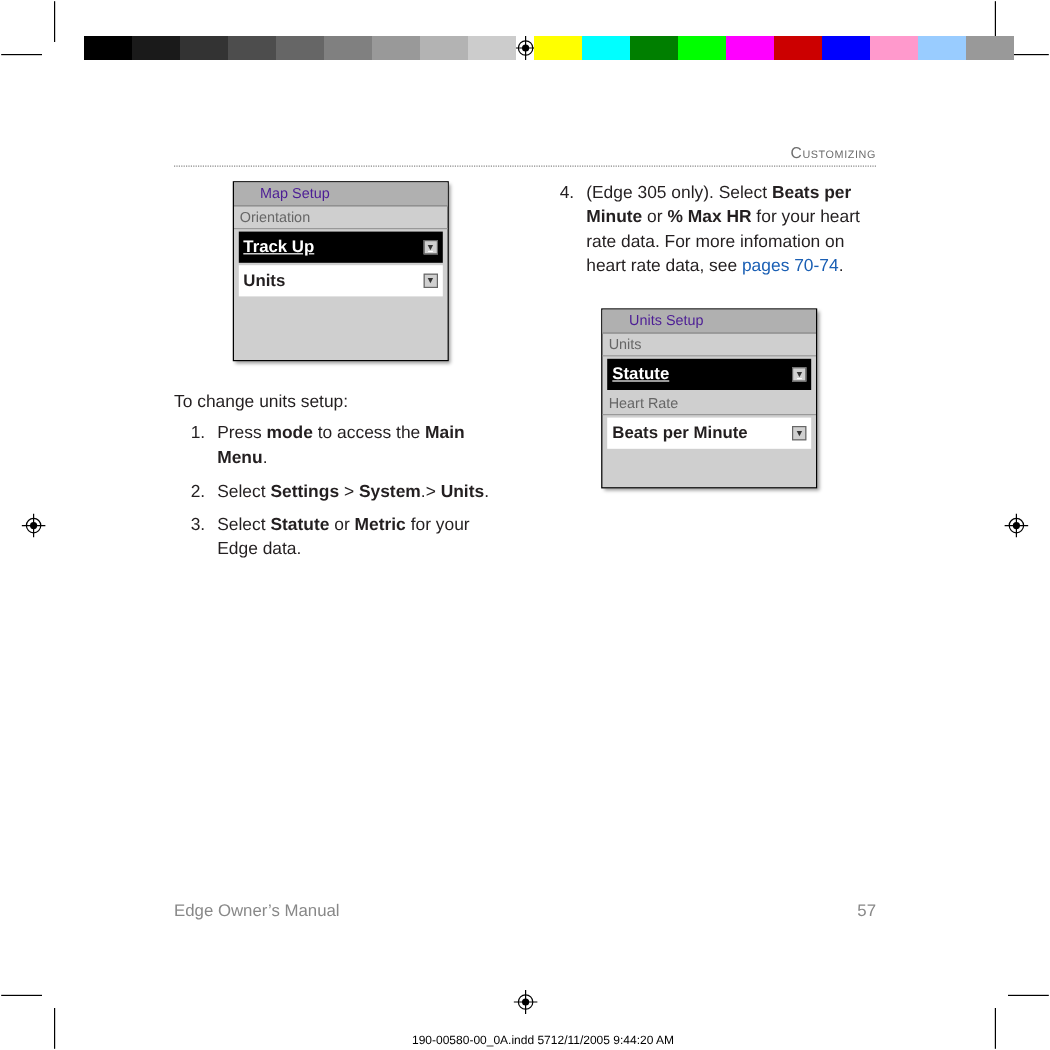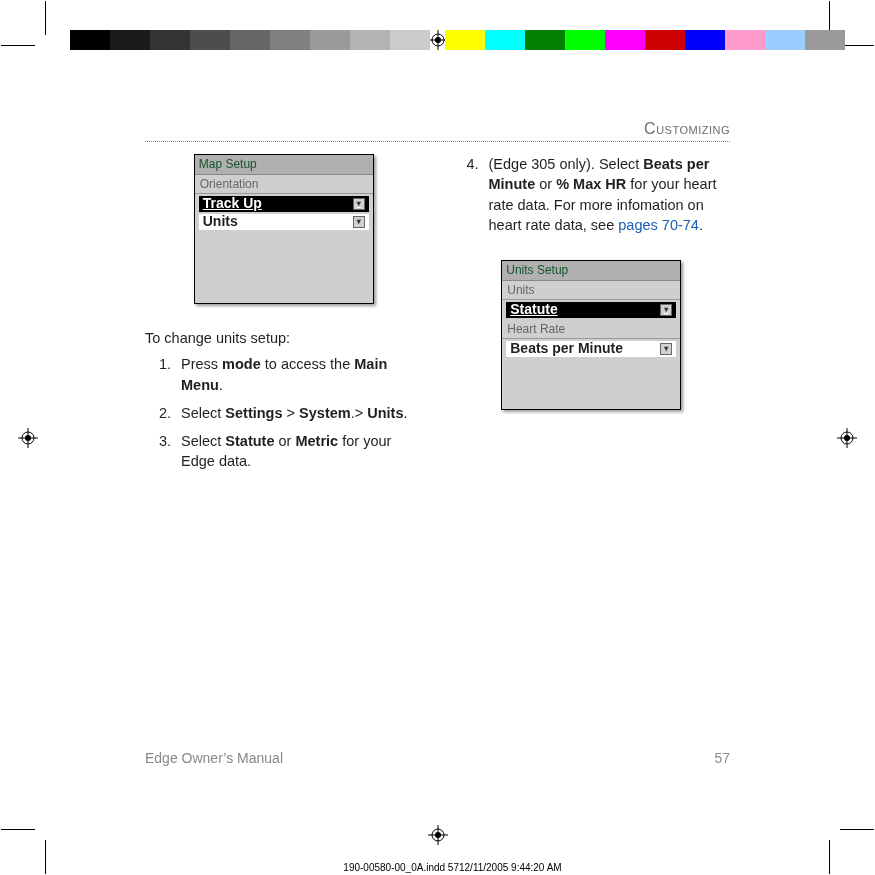--- a/index.html
+++ b/index.html
@@ -35,21 +35,21 @@
   .colorbar.right { left: 445px; }
   .colorbar div { width: 40px; height: 20px; }
   
   .page {
     position: absolute;
     left: 145px; top: 120px;
     width: 585px;
   }
   .running-head {
     text-align: right;
-    font-size: 16px;
+    font-size: 13px;
     font-variant: small-caps;
     letter-spacing: 0.5px;
     color: #6d6d6d;
     border-bottom: 1px dotted #888;
     padding-bottom: 3px;
     margin-bottom: 12px;
   }
   .twocol { display: flex; gap: 30px; }
   .col { flex: 1; font-size: 14.5px; line-height: 1.4; }
   .col p { margin-bottom: 6px; }
@@ -64,32 +64,32 @@
     border: 1px solid #000;
     box-shadow: 2px 2px 3px rgba(0,0,0,0.4);
     background: #cfcfcf;
     font-family: "Arial Narrow", Arial, sans-serif;
     font-size: 13px;
     margin: 0 auto 10px auto;
     display: block;
   }
   .device .titlebar {
     background: #b0b0b0; border-bottom: 1px solid #888;
-    padding: 1px 4px; font-size: 12px; color: #14532d;
+    padding: 1px 22px; font-size: 12px; color: #4c1d95;
   }
   .device .label {
     color: #666; font-size: 12px; padding: 1px 5px 0 5px;
     border-bottom: 1px solid #999;
   }
   .device .field {
     background: #fff; margin: 2px 4px;
     padding: 1px 4px;
     display: flex; justify-content: space-between; align-items: center;
     font-weight: bold; font-size: 14px;
-    height: 16px;
+    height: 26px;
   }
   .device .field.selected {
     background: #000; color: #fff;
     text-decoration: underline;
   }
   .device .drop {
     width: 12px; height: 12px; background: #d0d0d0;
     border: 1px solid #666; font-size: 8px; text-align: center;
     line-height: 10px; color: #333;
   }

